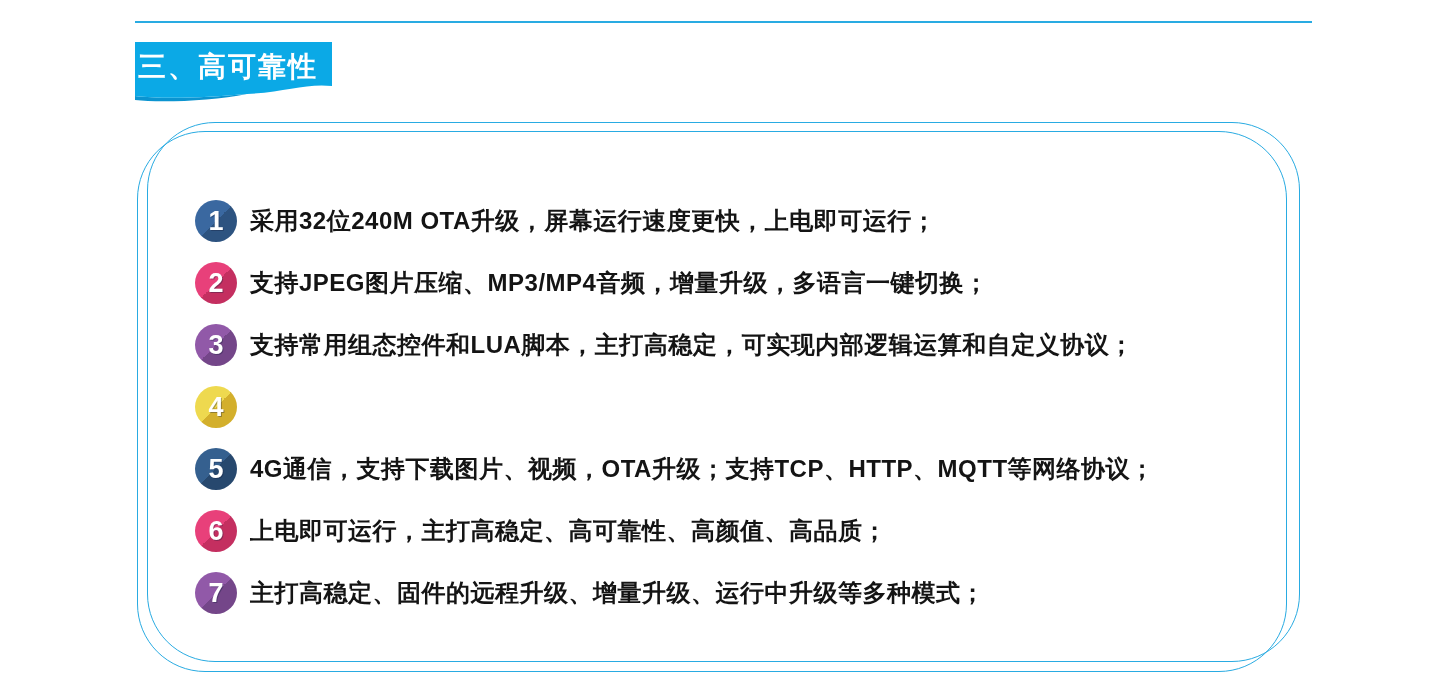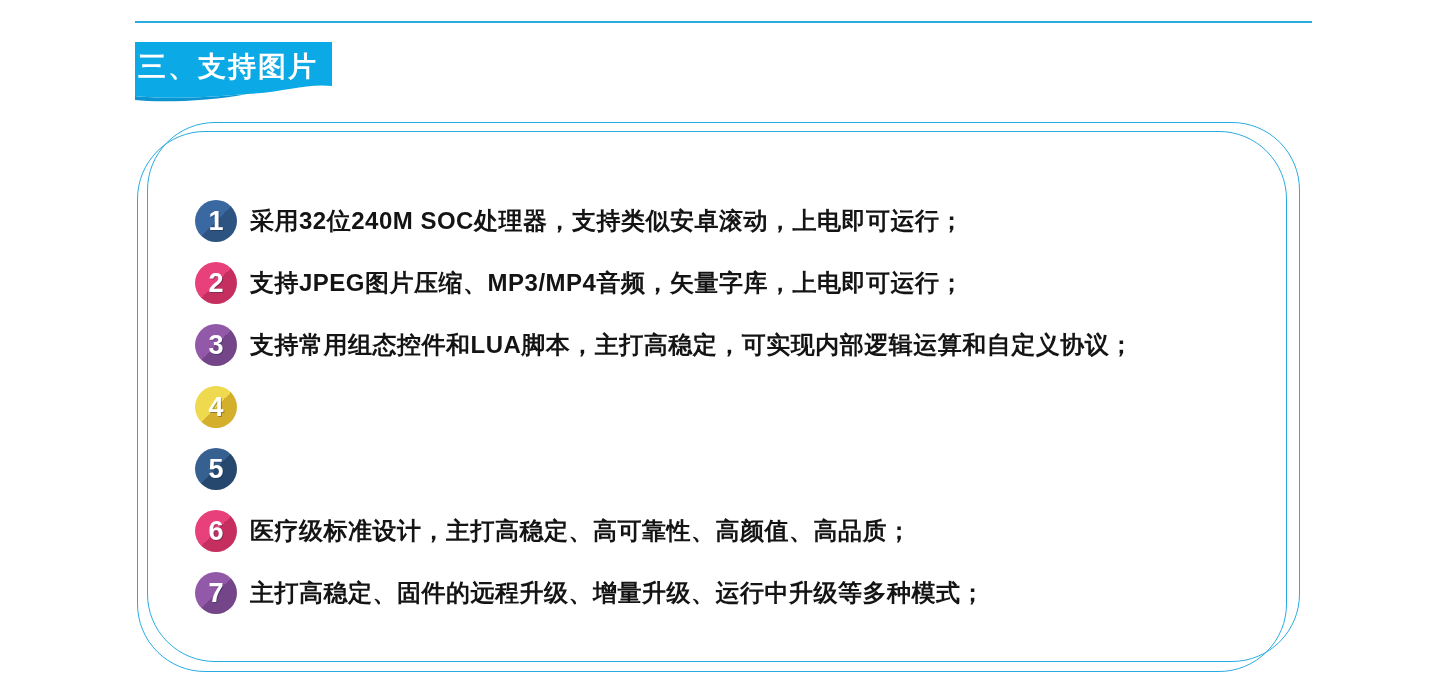--- a/index.html
+++ b/index.html
@@ -45,46 +45,47 @@
 </head>
 <body>
 
 <div class="top-line" style="background: rgb(41, 171, 226);"></div>
 
 <div class="badge">
   <svg viewBox="0 0 197 60" preserveAspectRatio="none">
     <path d="M0 54 C25 57, 70 56, 112 52 C78 59, 25 61, 0 58 Z" fill="#0b94d0"></path>
     <path d="M0 0 H197 V44 C172 41, 150 50, 112 52 C70 56, 25 57, 0 54 Z" fill="#0ba9e6"></path>
   </svg>
-  <div class="badge-label" style="color: rgb(255, 255, 255);">三、支持图片</div>
+  <div class="badge-label" style="color: rgb(255, 255, 255);">三、高可靠性</div>
 </div>
 
 <div class="panel-outline panel-a" style="border-color: rgb(41, 171, 226);"></div>
 <div class="panel-outline panel-b" style="border-color: rgb(41, 171, 226);"></div>
 
 <div class="features">
   <div class="feat-row">
     <div class="num-circle" style="background: linear-gradient(135deg, rgb(58, 104, 160) 50%, rgb(45, 83, 128) 50%);">1</div>
-    <div class="feat-text">采用32位240M SOC处理器，支持类似安卓滚动，上电即可运行；</div>
+    <div class="feat-text">采用32位240M OTA升级，屏幕运行速度更快，上电即可运行；</div>
   </div>
   <div class="feat-row">
     <div class="num-circle" style="background: linear-gradient(135deg, rgb(232, 64, 122) 50%, rgb(196, 47, 96) 50%);">2</div>
-    <div class="feat-text">支持JPEG图片压缩、MP3/MP4音频，矢量字库，上电即可运行；</div>
+    <div class="feat-text">支持JPEG图片压缩、MP3/MP4音频，增量升级，多语言一键切换；</div>
   </div>
   <div class="feat-row">
     <div class="num-circle" style="background: linear-gradient(135deg, rgb(145, 89, 168) 50%, rgb(116, 70, 137) 50%);">3</div>
     <div class="feat-text">支持常用组态控件和LUA脚本，主打高稳定，可实现内部逻辑运算和自定义协议；</div>
   </div>
   <div class="feat-row">
     <div class="num-circle" style="background: linear-gradient(135deg, rgb(238, 217, 79) 50%, rgb(211, 175, 44) 50%);">4</div>
   </div>
   <div class="feat-row">
     <div class="num-circle" style="background: linear-gradient(135deg, rgb(53, 96, 143) 50%, rgb(39, 72, 110) 50%);">5</div>
+    <div class="feat-text">4G通信，支持下载图片、视频，OTA升级；支持TCP、HTTP、MQTT等网络协议；</div>
   </div>
   <div class="feat-row">
     <div class="num-circle" style="background: linear-gradient(135deg, rgb(232, 64, 122) 50%, rgb(196, 47, 96) 50%);">6</div>
-    <div class="feat-text">医疗级标准设计，主打高稳定、高可靠性、高颜值、高品质；</div>
+    <div class="feat-text">上电即可运行，主打高稳定、高可靠性、高颜值、高品质；</div>
   </div>
   <div class="feat-row">
     <div class="num-circle" style="background: linear-gradient(135deg, rgb(145, 89, 168) 50%, rgb(116, 70, 137) 50%);">7</div>
     <div class="feat-text">主打高稳定、固件的远程升级、增量升级、运行中升级等多种模式；</div>
   </div>
 </div>
 
 </body></html>

